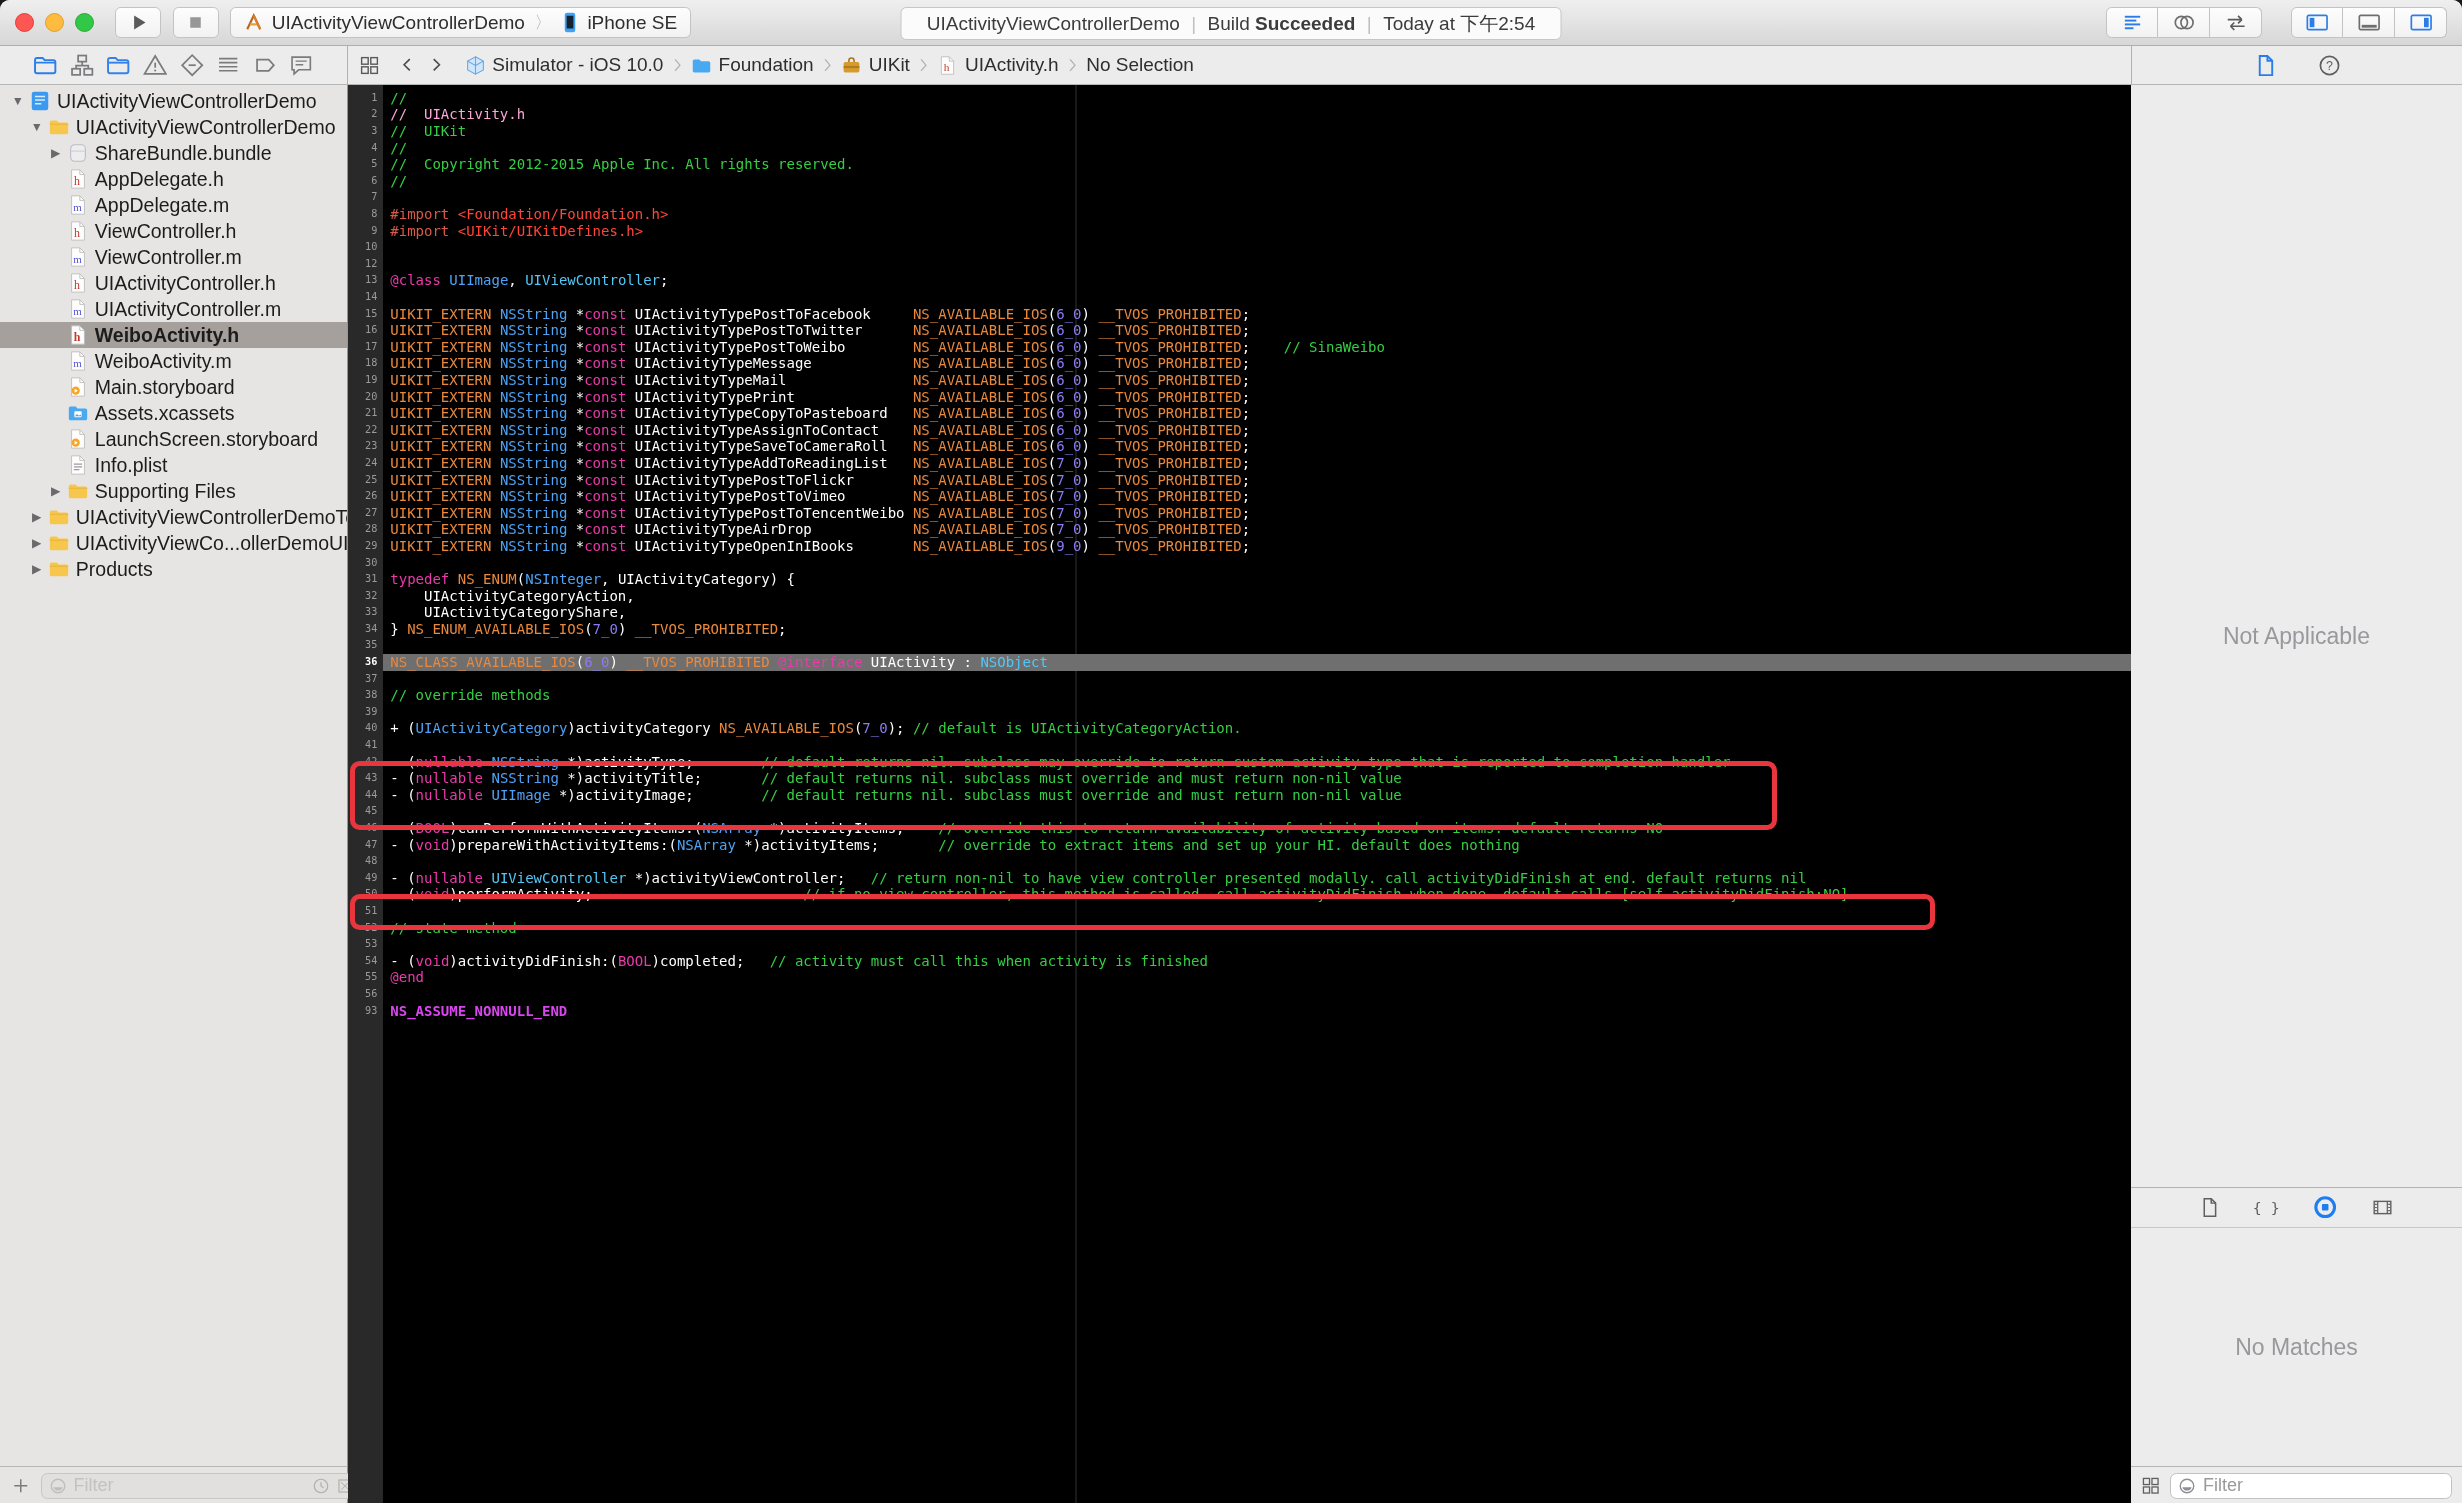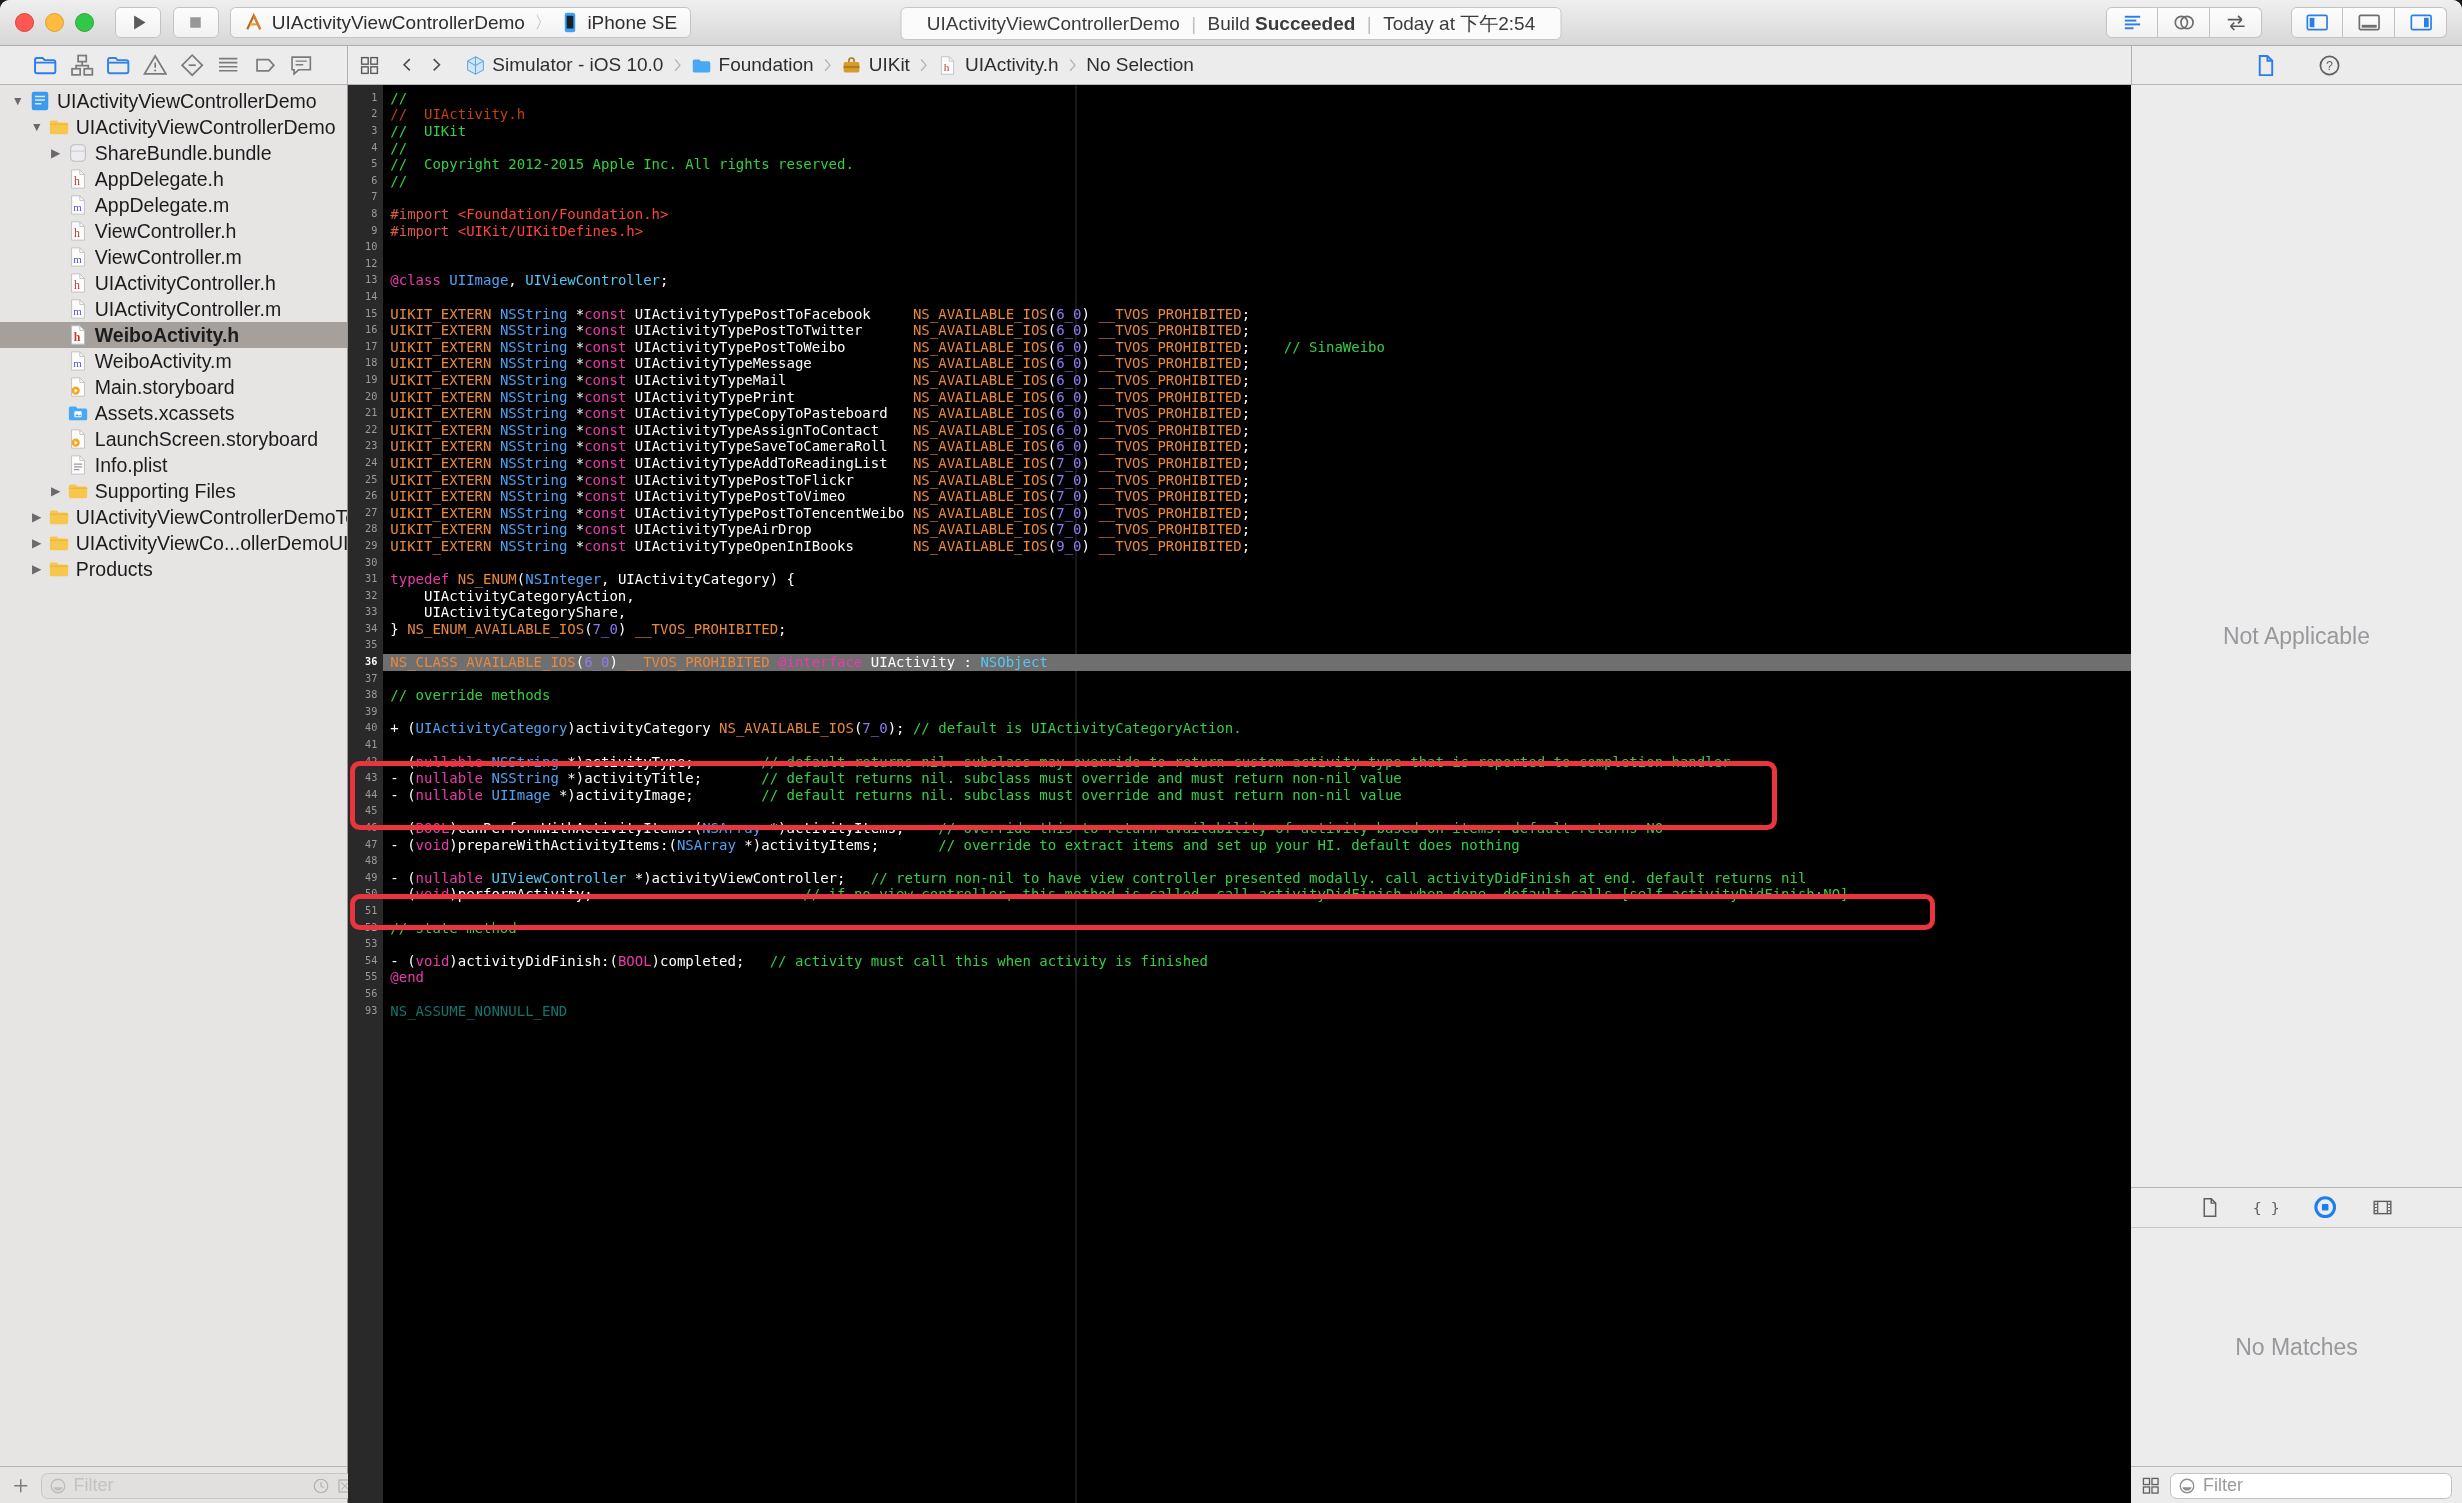--- a/index.html
+++ b/index.html
@@ -580,21 +580,21 @@
             </span>
         </div>
       </div>
     </div>
 
     <div class="editor">
       <div class="gutter-bg"></div>
       <div class="guide"></div>
       <div class="code-lines" id="code-lines">
           <div class="line"><span class="gutter">1</span><span class="code"><span style="color: rgb(53, 207, 68);">//</span></span></div>
-          <div class="line"><span class="gutter">2</span><span class="code"><span style="color: #c2410c;">//  UIActivity.h</span></span></div>
+          <div class="line"><span class="gutter">2</span><span class="code"><span style="color: #f9a8d4;">//  UIActivity.h</span></span></div>
           <div class="line"><span class="gutter">3</span><span class="code"><span style="color: rgb(53, 207, 68);">//  UIKit</span></span></div>
           <div class="line"><span class="gutter">4</span><span class="code"><span style="color: rgb(53, 207, 68);">//</span></span></div>
           <div class="line"><span class="gutter">5</span><span class="code"><span style="color: rgb(53, 207, 68);">//  Copyright 2012-2015 Apple Inc. All rights reserved.</span></span></div>
           <div class="line"><span class="gutter">6</span><span class="code"><span style="color: rgb(53, 207, 68);">//</span></span></div>
           <div class="line"><span class="gutter">7</span><span class="code"></span></div>
           <div class="line"><span class="gutter">8</span><span class="code"><span style="color: rgb(217, 89, 74);">#import </span><span style="color: rgb(255, 69, 56);">&lt;Foundation/Foundation.h&gt;</span></span></div>
           <div class="line"><span class="gutter">9</span><span class="code"><span style="color: rgb(217, 89, 74);">#import </span><span style="color: rgb(255, 69, 56);">&lt;UIKit/UIKitDefines.h&gt;</span></span></div>
           <div class="line"><span class="gutter">10</span><span class="code"></span></div>
           <div class="line"><span class="gutter">12</span><span class="code"></span></div>
           <div class="line"><span class="gutter">13</span><span class="code"><span style="color: rgb(236, 57, 172);">@class</span><span style="color: rgb(255, 255, 255);"> </span><span style="color: rgb(78, 163, 246);">UIImage</span><span style="color: rgb(255, 255, 255);">, </span><span style="color: rgb(83, 200, 247);">UIViewController</span><span style="color: rgb(255, 255, 255);">;</span></span></div>
@@ -634,21 +634,21 @@
           <div class="line"><span class="gutter">47</span><span class="code"><span style="color: rgb(255, 255, 255);">- (</span><span style="color: rgb(236, 57, 172);">void</span><span style="color: rgb(255, 255, 255);">)prepareWithActivityItems:(</span><span style="color: rgb(78, 163, 246);">NSArray</span><span style="color: rgb(255, 255, 255);"> *)activityItems;       </span><span style="color: rgb(53, 207, 68);">// override to extract items and set up your HI. default does nothing</span></span></div>
           <div class="line"><span class="gutter">48</span><span class="code"></span></div>
           <div class="line"><span class="gutter">49</span><span class="code"><span style="color: rgb(255, 255, 255);">- (</span><span style="color: rgb(236, 57, 172);">nullable</span><span style="color: rgb(255, 255, 255);"> </span><span style="color: rgb(83, 200, 247);">UIViewController</span><span style="color: rgb(255, 255, 255);"> *)activityViewController;   </span><span style="color: rgb(53, 207, 68);">// return non-nil to have view controller presented modally. call activityDidFinish at end. default returns nil</span></span></div>
           <div class="line"><span class="gutter">50</span><span class="code"><span style="color: rgb(255, 255, 255);">- (</span><span style="color: rgb(236, 57, 172);">void</span><span style="color: rgb(255, 255, 255);">)performActivity;                         </span><span style="color: rgb(53, 207, 68);">// if no view controller, this method is called. call activityDidFinish when done. default calls [self activityDidFinish:NO]</span></span></div>
           <div class="line"><span class="gutter">51</span><span class="code"></span></div>
           <div class="line"><span class="gutter">52</span><span class="code"><span style="color: rgb(53, 207, 68);">// state method</span></span></div>
           <div class="line"><span class="gutter">53</span><span class="code"></span></div>
           <div class="line"><span class="gutter">54</span><span class="code"><span style="color: rgb(255, 255, 255);">- (</span><span style="color: rgb(236, 57, 172);">void</span><span style="color: rgb(255, 255, 255);">)activityDidFinish:(</span><span style="color: rgb(236, 57, 172);">BOOL</span><span style="color: rgb(255, 255, 255);">)completed;   </span><span style="color: rgb(53, 207, 68);">// activity must call this when activity is finished</span></span></div>
           <div class="line"><span class="gutter">55</span><span class="code"><span style="color: rgb(236, 57, 172);">@end</span></span></div>
           <div class="line"><span class="gutter">56</span><span class="code"></span></div>
-          <div class="line"><span class="gutter">93</span><span class="code"><span style="color: #0f766e;">NS_ASSUME_NONNULL_END</span></span></div>
+          <div class="line"><span class="gutter">93</span><span class="code"><span style="color: #d946ef; font-weight: bold;">NS_ASSUME_NONNULL_END</span></span></div>
         </div>
     <div class="redbox" style="border-color: rgb(232, 53, 62); top: 676px; height: 69px; left: 1.6px; width: 1427px;"></div>
         <div class="redbox" style="border-color: rgb(232, 53, 62); top: 809px; height: 36px; left: 1.6px; width: 1585px;"></div>
       </div>
 
     <div class="utilities">
       <div class="insp-content">
         <span class="empty-text">Not Applicable</span>
       </div>
       <div class="lib-bar">

